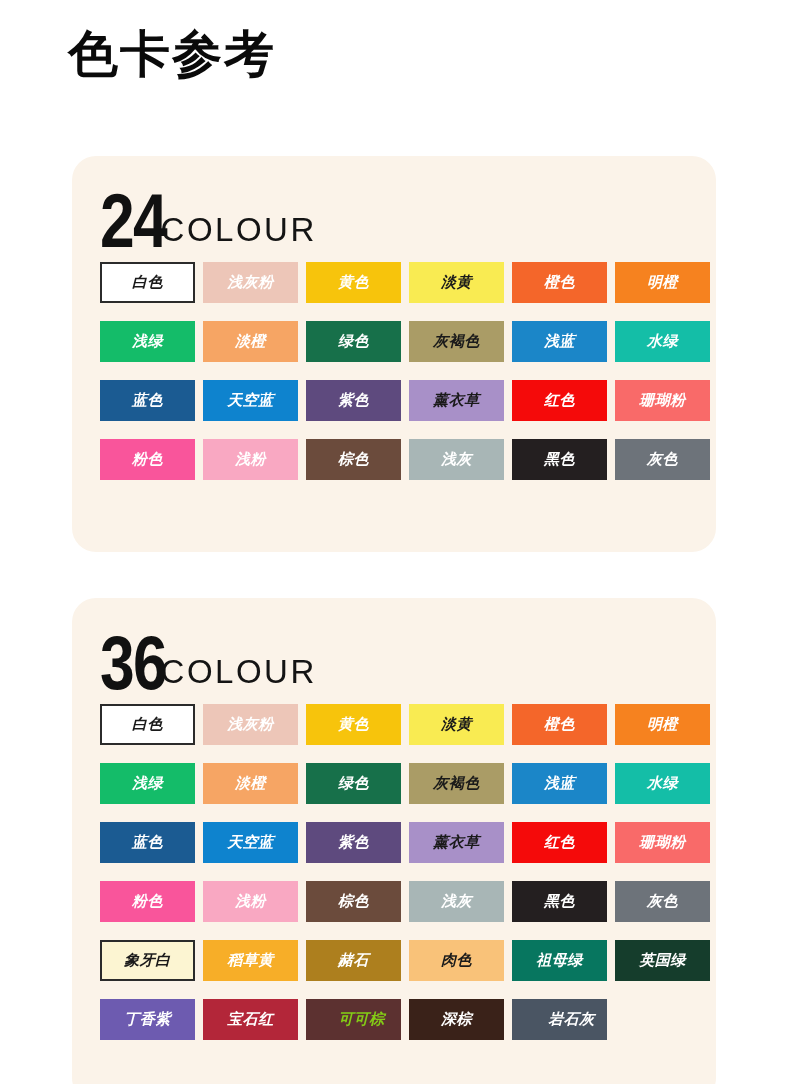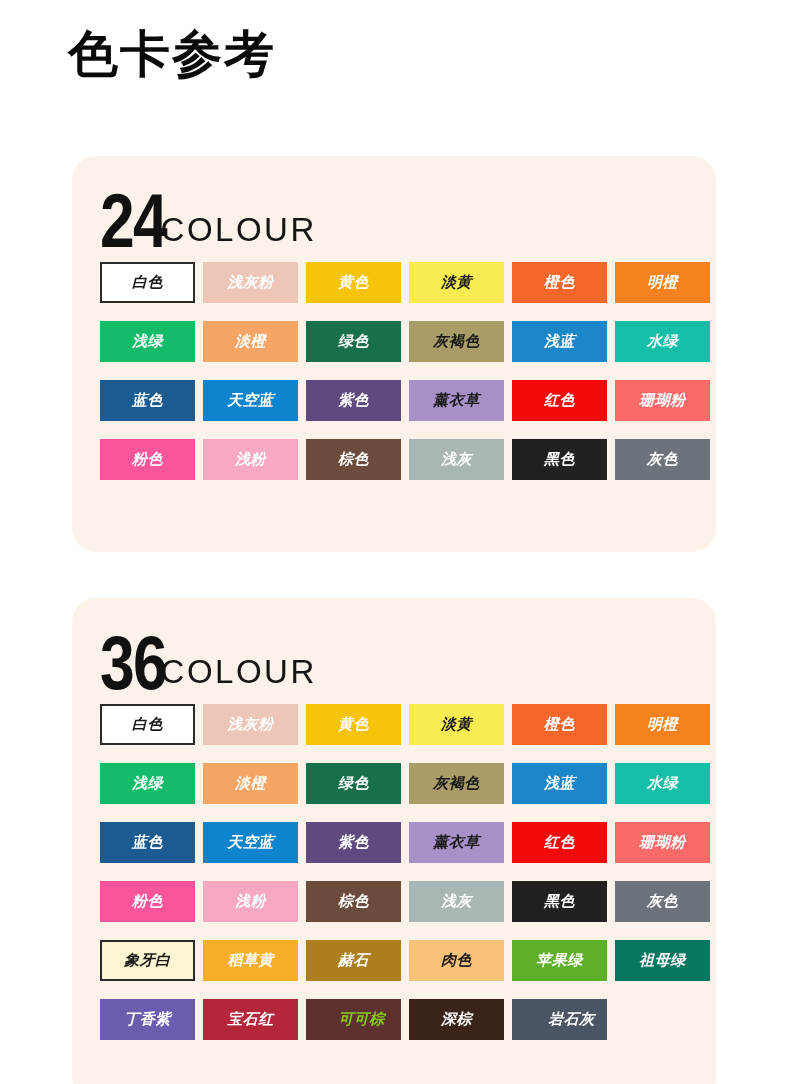--- a/index.html
+++ b/index.html
@@ -272,26 +272,26 @@
         </div>
         <div class="swatch" style="background: rgb(247, 174, 40); color: rgb(255, 255, 255);">
           <span>稻草黄</span>
         </div>
         <div class="swatch" style="background: rgb(173, 127, 30); color: rgb(255, 255, 255);">
           <span>赭石</span>
         </div>
         <div class="swatch" style="background: rgb(249, 194, 121); color: rgb(26, 26, 26);">
           <span>肉色</span>
         </div>
-        <div class="swatch" style="background: rgb(94, 176, 43); color: rgb(255, 255, 255);">
-          <span>苹果绿</span>
-        </div>
         <div class="swatch" style="background: rgb(7, 118, 95); color: rgb(255, 255, 255);">
           <span>祖母绿</span>
         </div>
+        <div class="swatch" style="background: rgb(21, 61, 44); color: rgb(255, 255, 255);">
+          <span>英国绿</span>
+        </div>
         <div class="swatch" style="background: rgb(109, 91, 176); color: rgb(255, 255, 255);">
           <span>丁香紫</span>
         </div>
         <div class="swatch" style="background: rgb(179, 38, 57); color: rgb(255, 255, 255);">
           <span>宝石红</span>
         </div>
         <div class="swatch" style="background: rgb(92, 49, 48); color: #84cc16; padding-left: 16px;">
           <span>可可棕</span>
         </div>
         <div class="swatch" style="background: rgb(58, 34, 25); color: rgb(255, 255, 255);">

